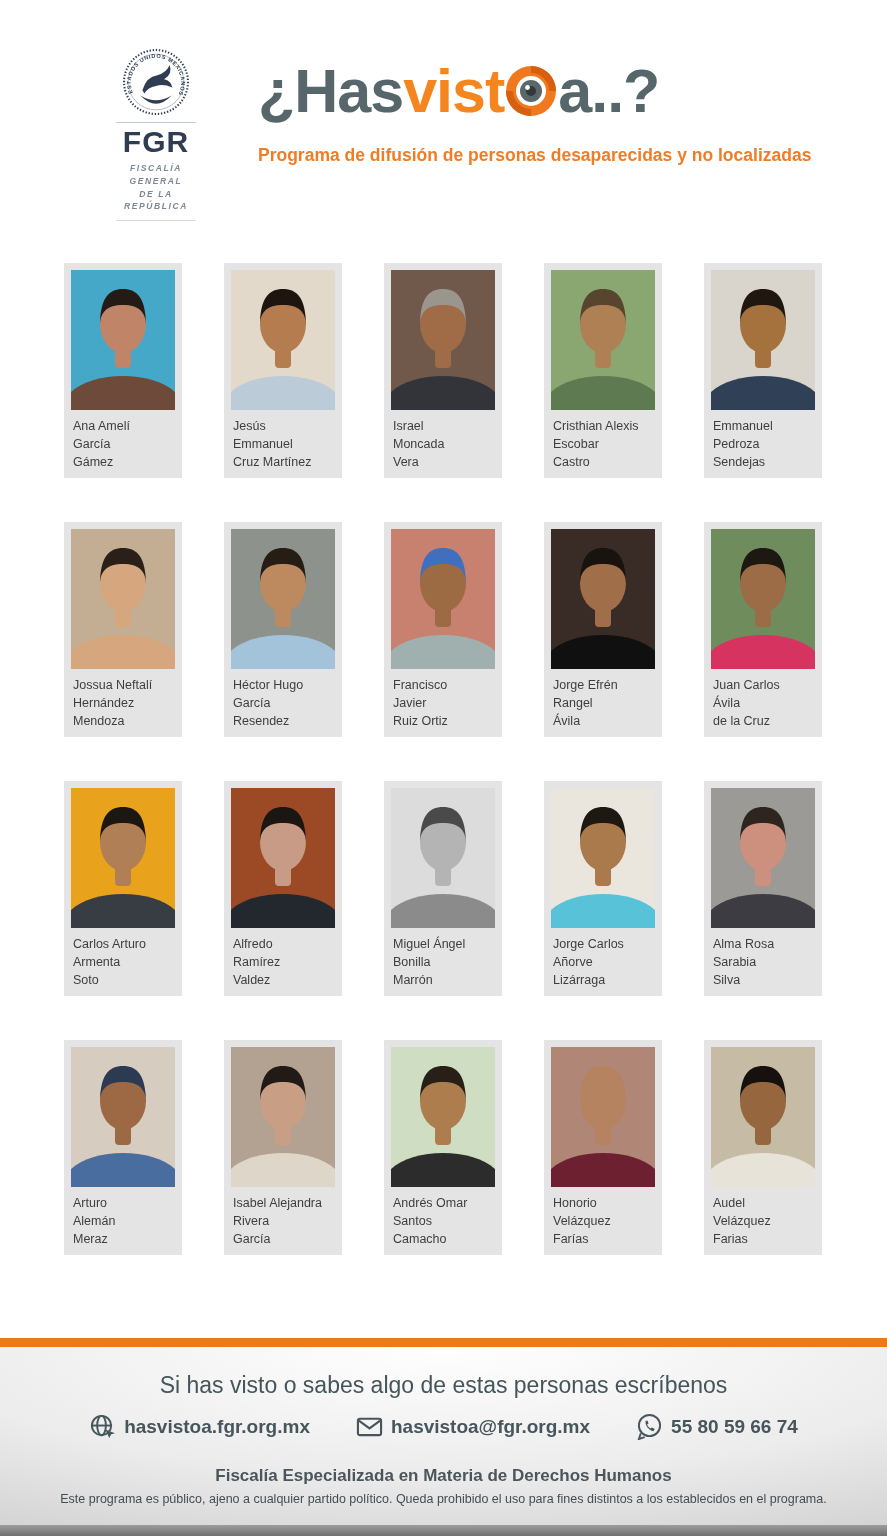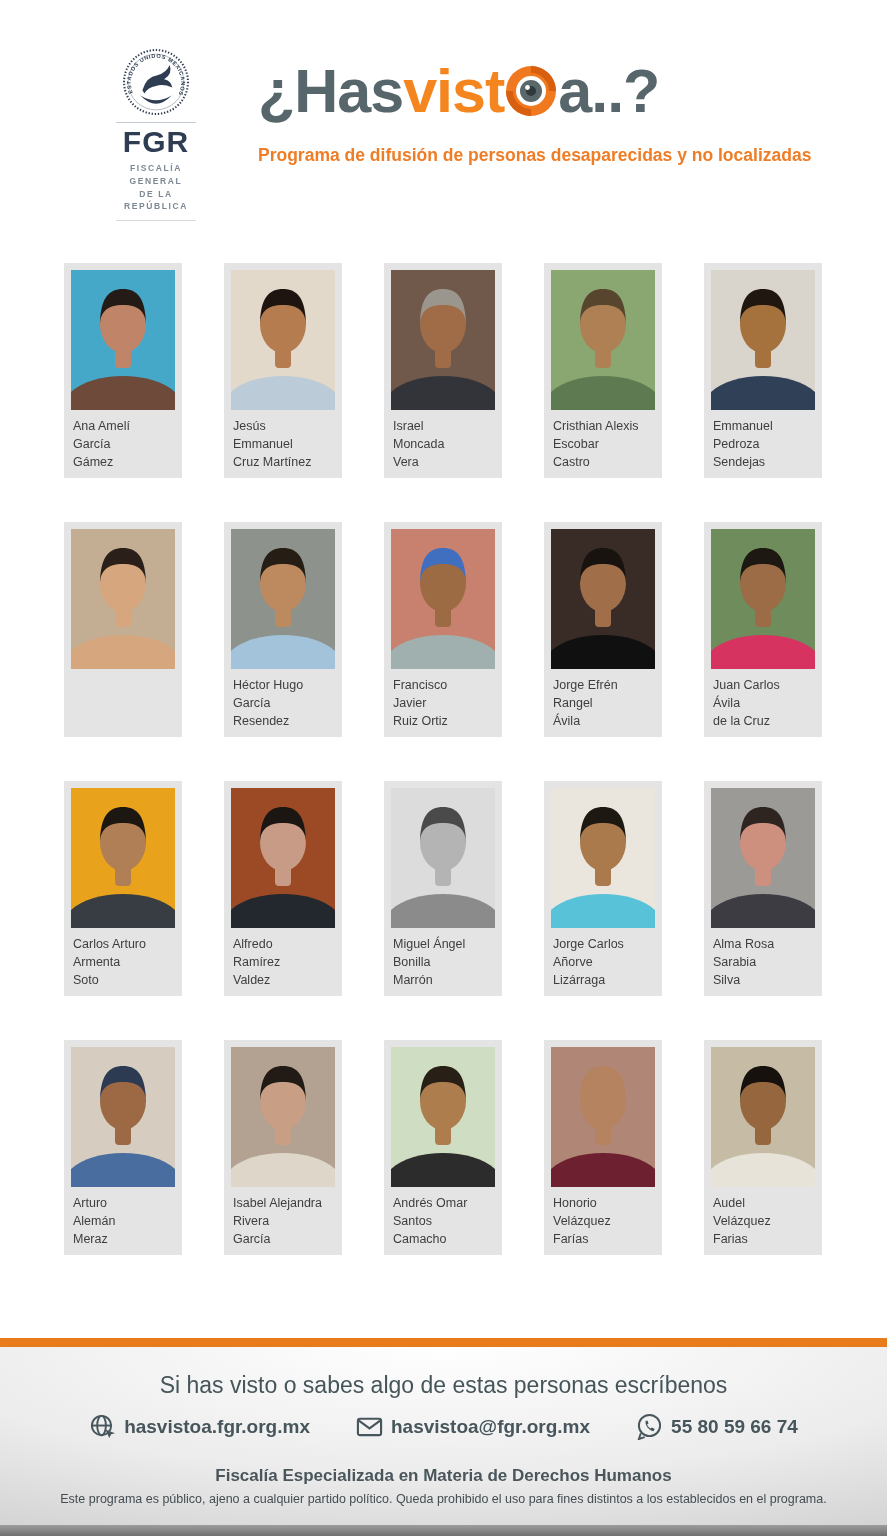--- a/index.html
+++ b/index.html
@@ -8,21 +8,21 @@
   .page {
     position:relative; width:887px; height:1536px; background:#ffffff;
     margin:0 auto; overflow:hidden;
   }
 
   
   .logo-block { position:absolute; left:108px; top:48px; width:96px; text-align:center; }
   .seal { width:68px; height:68px; display:block; margin:0 auto; }
   .logo-divider { width:80px; height:1px; background:#c3c9d2; margin:6px auto 4px; }
   .logo-org { font-size:30px; font-weight:bold; color:#2e3d52; letter-spacing:1px; line-height:1; }
-  .logo-sub { font-size:8.5px; font-weight:bold; color:#7d8894; letter-spacing:1.6px; margin-top:5px; line-height:1.5; }
+  .logo-sub { font-size:8.5px; font-weight:bold; color:#7d8894; letter-spacing:1.6px; margin-top:5px; line-height:1.5;font-style:italic; }
   .logo-underline { width:80px; height:1px; background:#d6dade; margin:7px auto 0; }
 
   .title-block { position:absolute; left:258px; top:58px; width:560px; }
   .main-title { font-size:61px; font-weight:800; letter-spacing:-1px; line-height:1.1; white-space:nowrap; }
   .t-gray { color:#57666b;text-align:right; }
   .t-orange { color:#f5861f; }
   .eye { display:inline-block; width:52px; height:52px; vertical-align:-5px; margin:0 1px; }
   .subtitle { font-size:17.5px; font-weight:bold; color:#ef7d26; margin-top:20px; letter-spacing:0; }
 
   
@@ -168,20 +168,25 @@
     </div>
 
     <div class="card">
       <svg class="photo" viewBox="0 0 104 140" preserveAspectRatio="none">
         <rect class="p-bg" x="0" y="0" width="104" height="140" fill="#c4ae93"></rect>
         <path class="p-shirt" d="M-2,142 L-2,124 C20,100 84,100 106,124 L106,142 Z" fill="#d6a67e"></path>
         <rect class="p-skin" x="44" y="78" width="16" height="20" rx="4" fill="#d6a67e"></rect>
         <ellipse class="p-skin" cx="52" cy="54" rx="23" ry="29" fill="#d6a67e"></ellipse>
         <path class="p-hair" d="M29,56 C29,28 38,19 52,19 C66,19 75,28 75,56 C75,42 68,35 52,35 C36,35 29,42 29,56 Z" fill="#2b2019"></path>
       </svg>
+      <div class="name">
+        <div class="name-line">Jossua Neftalí</div>
+        <div class="name-line">Hernández</div>
+        <div class="name-line">Mendoza</div>
+      </div>
     </div>
 
     <div class="card">
       <svg class="photo" viewBox="0 0 104 140" preserveAspectRatio="none">
         <rect class="p-bg" x="0" y="0" width="104" height="140" fill="#8d928d"></rect>
         <path class="p-shirt" d="M-2,142 L-2,124 C20,100 84,100 106,124 L106,142 Z" fill="#a3c3da"></path>
         <rect class="p-skin" x="44" y="78" width="16" height="20" rx="4" fill="#bd8a60"></rect>
         <ellipse class="p-skin" cx="52" cy="54" rx="23" ry="29" fill="#bd8a60"></ellipse>
         <path class="p-hair" d="M29,56 C29,28 38,19 52,19 C66,19 75,28 75,56 C75,42 68,35 52,35 C36,35 29,42 29,56 Z" fill="#261d15"></path>
       </svg>

